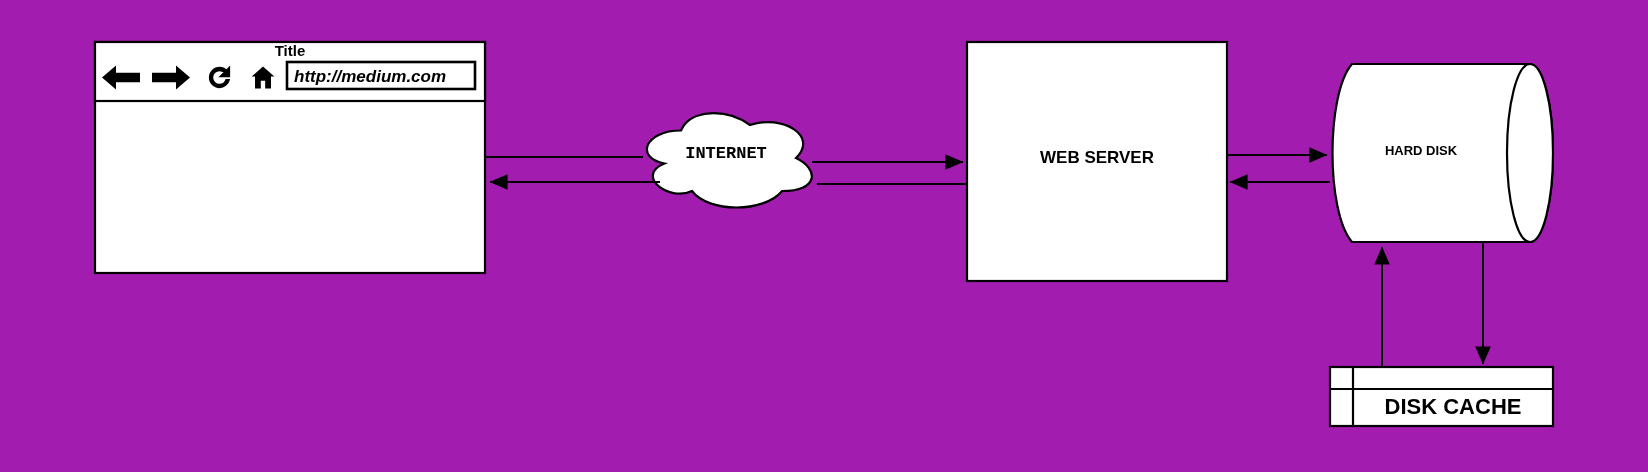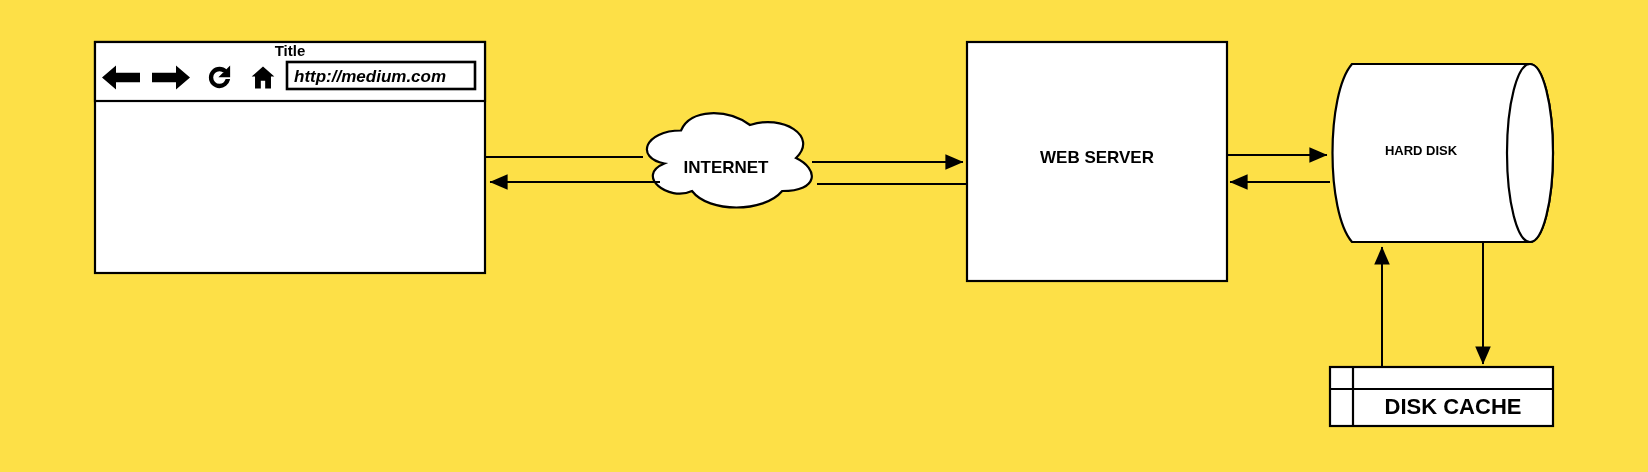--- a/index.html
+++ b/index.html
@@ -1,20 +1,20 @@
 <!DOCTYPE html>
 <html><head>
 <meta charset="utf-8">
 <style>
   html, body { margin: 0; padding: 0; background: #ffffff; }
   #canvas {
     position: relative;
     width: 1648px;
     height: 472px;
-    background: #fde047;
+    background: #a21caf;
     font-family: "Liberation Sans", sans-serif;
     overflow: hidden;
   }
   #diagram-svg { position: absolute; left: 0; top: 0; }
   .shape { fill: #ffffff; stroke: #000000; stroke-width: 2.2px; }
   .divider { stroke: #000000; stroke-width: 2.2px; }
   .conn { stroke: #000000; stroke-width: 2px; }
   .icon-fill { fill: #000000; }
   .label {
     position: absolute;
@@ -78,18 +78,18 @@
     <line class="conn" x1="812" y1="162" x2="963" y2="162" marker-end="url(#arrowhead)"></line>
     <line class="conn" x1="967" y1="184" x2="817" y2="184"></line>
     <line class="conn" x1="1227" y1="155" x2="1327" y2="155" marker-end="url(#arrowhead)"></line>
     <line class="conn" x1="1330" y1="182" x2="1230" y2="182" marker-end="url(#arrowhead)"></line>
     <line class="conn" x1="1382" y1="367" x2="1382" y2="247" marker-end="url(#arrowhead)"></line>
     <line class="conn" x1="1483" y1="242" x2="1483" y2="364" marker-end="url(#arrowhead)"></line>
   </svg>
 
   <div class="label" style="left:290px; top:50px; font-size:15px;">Title</div>
   <div class="label align-left" style="left:294px; top:76px; font-size:17px;font-style:italic;">http://medium.com</div>
-  <div class="label" style="left:726px; top:167px; font-size:17px;">INTERNET</div>
+  <div class="label" style="left:726px; top:153px; font-size:17px;font-family:Liberation Mono, monospace;">INTERNET</div>
   <div class="label" style="left:1097px; top:157px; font-size:17px;text-align:right;">WEB SERVER</div>
   <div class="label" style="left:1421px; top:150px; font-size:13px;">HARD DISK</div>
   <div class="label" style="left:1453px; top:407px; font-size:22px;">DISK CACHE</div>
 
 </div>
 
 </body></html>

